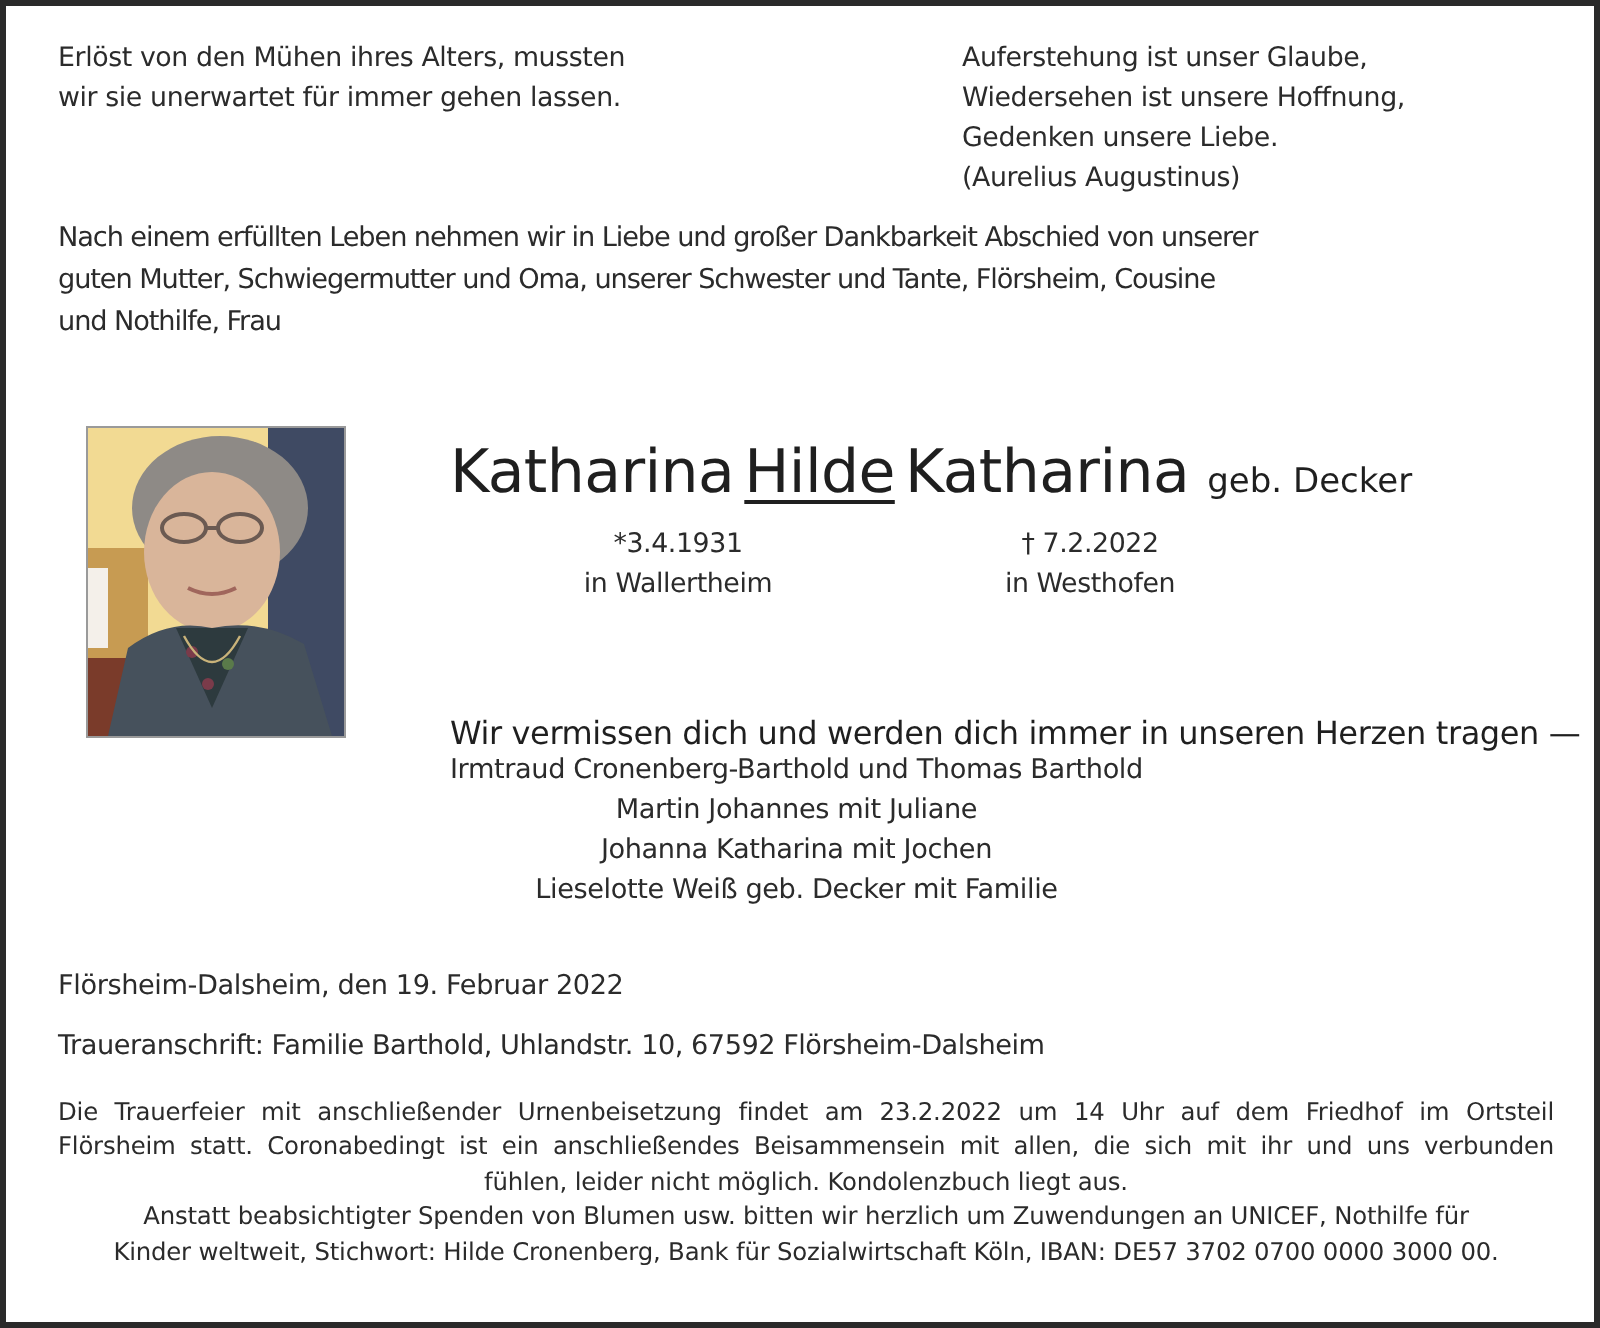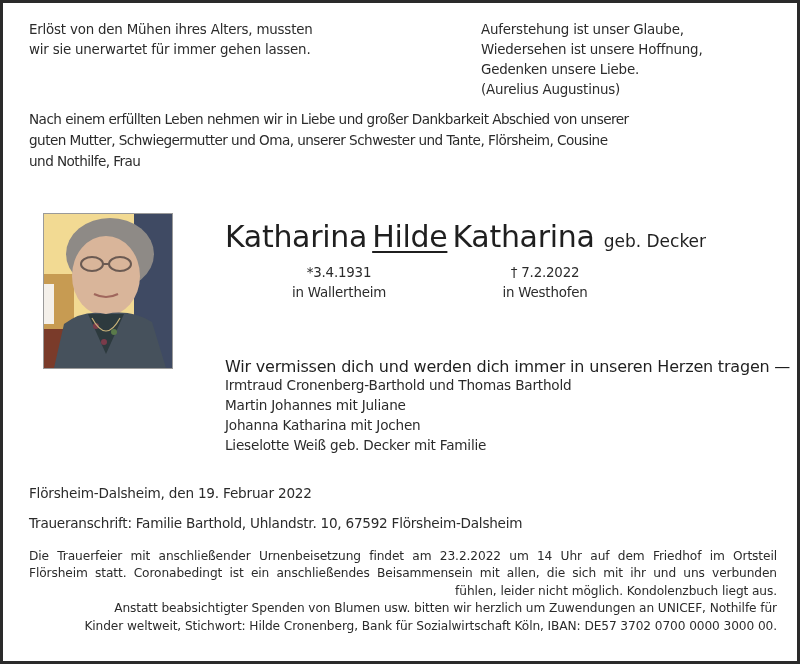--- a/index.html
+++ b/index.html
@@ -50,38 +50,38 @@
     .death {
       left: 492px; top: 260px; width: 100px; text-align: center;
       font-size: 13.4px; line-height: 20px; letter-spacing: -0.2px;
     }
     .miss {
       left: 222px; top: 354px; white-space: nowrap;
       font-size: 16px; line-height: 20px; letter-spacing: -0.2px; color: #1f1f1f;
     }
     .family {
       left: 222px; top: 372px;
-      font-size: 13.6px; line-height: 20px; letter-spacing: -0.2px;
+      font-size: 13.6px; line-height: 20px; letter-spacing: -0.2px; text-align: center;
     }
     .place-date {
       left: 26px; top: 480px;
       font-size: 13.6px; line-height: 20px; letter-spacing: -0.2px;
     }
     .address {
       left: 26px; top: 510px;
       font-size: 13.6px; line-height: 20px; letter-spacing: -0.25px;
     }
     .details {
       left: 26px; top: 545px; width: 748px;
       font-size: 12.2px; line-height: 17.4px; letter-spacing: -0.1px;
       text-align: justify;
     }
     .details p { margin: 0; }
     .details .justify-line { text-align: justify; text-align-last: justify; }
-    .details .left-line { text-align: right; }
+    .details .left-line { text-align: center; }
   </style>
 </head>
 <body>
 
 <div class="frame">
 
   <div class="abs quote-left">
     <div>Erlöst von den Mühen ihres Alters, mussten</div>
     <div>wir sie unerwartet für immer gehen lassen.</div>
   </div>

